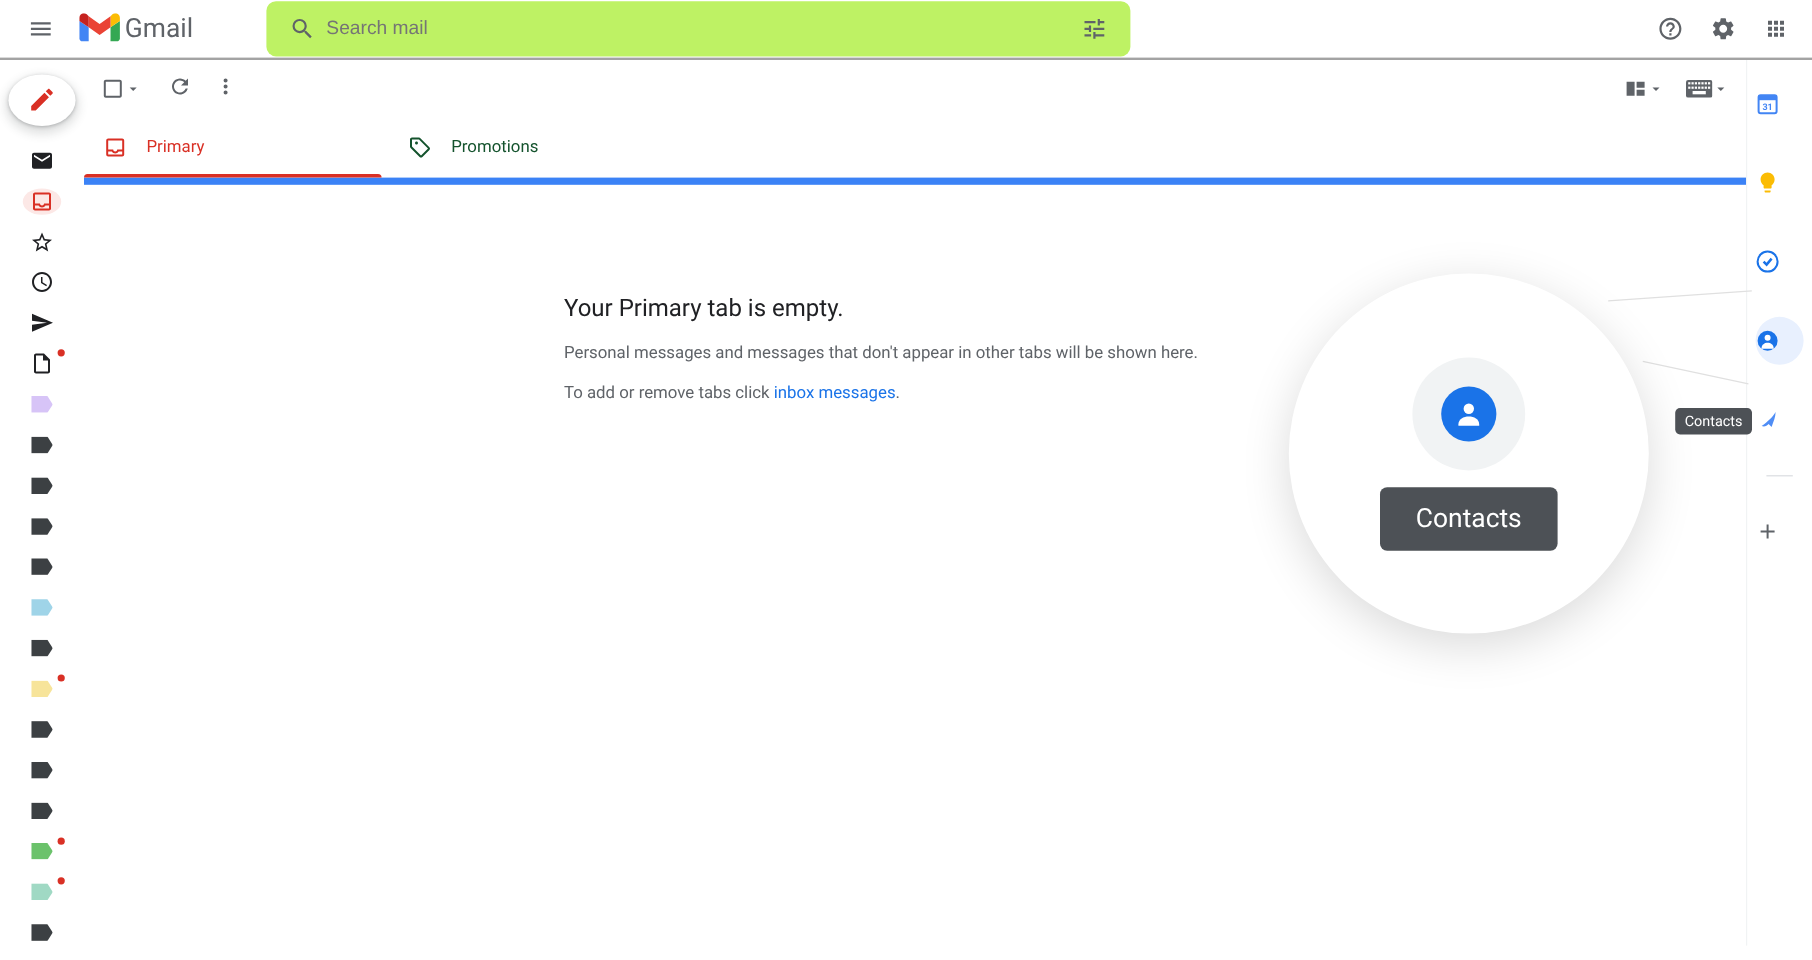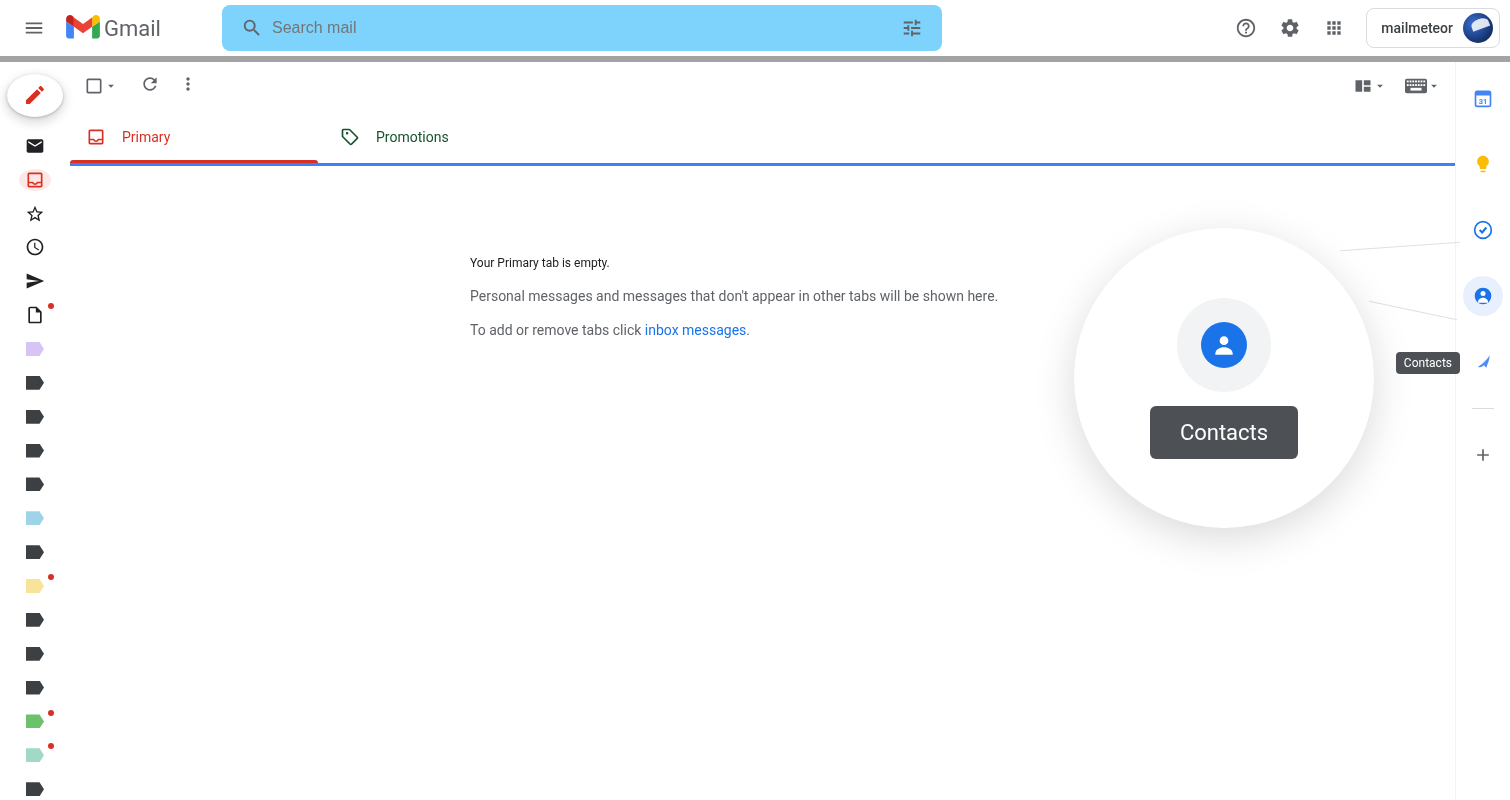--- a/index.html
+++ b/index.html
@@ -1,22 +1,22 @@
 <!DOCTYPE html>
 <html><head>
 <meta charset="utf-8">
 <style>
   * { box-sizing: border-box; margin: 0; padding: 0; }
   body { font-family: 'Google Sans', Roboto, Arial, sans-serif; background: #fff; color: #202124; overflow: hidden; width: 1510px; height: 800px; position: relative; }
-  .header { height: 62px; display: flex; align-items: center; padding: 0 10px; border-bottom: 6px solid #a3a3a3; }
+  .header { height: 50px; display: flex; align-items: center; padding: 0 10px; border-bottom: 2px solid #a3a3a3; }
   .hamburger { width: 48px; height: 48px; display: flex; align-items: center; justify-content: center; color: #5f6368; cursor: pointer; border-radius: 50%; }
   .logo { display: flex; align-items: center; padding: 0 8px; cursor: pointer; }
   .logo-text { font-size: 22px; color: #5f6368; margin-left: 4px; }
   .search-wrap { margin-left: 53px; }
-  .search { background: #7dd3fc; border-radius: 8px; height: 46px; width: 720px; display: flex; align-items: center; padding: 0 10px; }
+  .search { background: #bef264; border-radius: 8px; height: 46px; width: 720px; display: flex; align-items: center; padding: 0 10px; }
   .search-icon { color: #5f6368; width: 40px; display: flex; justify-content: center; }
   .search-input { border: none; background: transparent; outline: none; font-size: 16px; color: #5f6368; flex: 1; }
   .search-tune { color: #5f6368; width: 40px; display: flex; justify-content: center; cursor: pointer; }
   .header-right { margin-left: auto; display: flex; align-items: center; gap: 4px; }
   .hicon { width: 40px; height: 40px; display: flex; align-items: center; justify-content: center; color: #5f6368; cursor: pointer; border-radius: 50%; }
   .account-chip { border: 1px solid #dadce0; border-radius: 8px; height: 40px; display: flex; align-items: center; padding: 0 6px 0 14px; gap: 10px; cursor: pointer; margin-left: 8px; }
   .account-chip span { font-size: 14px; color: #3c4043; font-weight: 500; }
   .avatar { width: 30px; height: 30px; border-radius: 50%; background: radial-gradient(circle at 35% 35%, #3b6fd1 0%, #1a3a7a 60%, #0a1a3a 100%); position: relative; overflow: hidden; }
   .avatar::after { content:''; position:absolute; width: 18px; height: 10px; background: #fff; border-radius: 50% 50% 0 0; top: 6px; left: 8px; transform: rotate(-20deg); opacity: 0.85; }
 
@@ -30,33 +30,33 @@
   .litem .dot { position: absolute; top: -1px; right: -3px; width: 6px; height: 6px; background: #d93025; border-radius: 50%; }
 
   .main { flex: 1; display: flex; flex-direction: column; border-right: 1px solid #f1f3f4; }
   .toolbar { height: 48px; display: flex; align-items: center; padding: 0 14px; }
   .tb-left { display: flex; align-items: center; gap: 18px; }
   .tb-cb { width: 38px; display: flex; align-items: center; color: #5f6368; cursor: pointer; }
   .tb-icon { color: #5f6368; cursor: pointer; }
   .tb-right { margin-left: auto; display: flex; align-items: center; gap: 18px; color: #5f6368; }
   .split { display: flex; align-items: center; cursor: pointer; }
 
-  .tabs { display: flex; height: 56px; border-bottom: 3px solid #3b82f6; }
+  .tabs { display: flex; height: 56px; border-bottom: 6px solid #3b82f6; }
   .tab { width: 254px; display: flex; align-items: center; gap: 16px; padding: 0 16px; color: #14532d; cursor: pointer; position: relative; font-size: 14px; }
   .tab.active { color: #d93025; }
   .tab.active::after { content:''; position: absolute; bottom: 0; left: 0; right: 6px; height: 3px; background: #d93025; border-radius: 3px 3px 0 0; }
   .tab svg { color: inherit; }
 
   .empty { padding: 90px 0 0 400px; }
-  .empty h2 { font-size: 12px; font-weight: 400; color: #202124; margin-bottom: 18px; }
+  .empty h2 { font-size: 20px; font-weight: 400; color: #202124; margin-bottom: 18px; }
   .empty p { font-size: 14px; color: #5f6368; margin-bottom: 18px; }
   .empty a { color: #1a73e8; text-decoration: none; }
 
   .rightcol { width: 54px; display: flex; flex-direction: column; align-items: center; padding-top: 16px; gap: 26px; position: relative; }
-  .ritem { width: 40px; height: 40px; display: flex; align-items: center; justify-content: center; cursor: pointer; border-radius: 50%; }
+  .ritem { width: 40px; height: 40px; display: flex; align-items: center; justify-content: flex-start; cursor: pointer; border-radius: 50%; }
   .ritem.hl { background: #e8f0fe; }
   .rdiv { width: 22px; height: 1px; background: #dadce0; }
 
   .tooltip { position: absolute; top: 290px; right: 50px; background: #4d5156; color: #fff; font-size: 12px; padding: 4px 8px; border-radius: 4px; white-space: nowrap; z-index: 50; }
 
   .bubble { position: absolute; top: 228px; left: 1074px; width: 300px; height: 300px; border-radius: 50%; background: #fff; box-shadow: 0 10px 40px rgba(0,0,0,.15); display: flex; flex-direction: column; align-items: center; justify-content: center; z-index: 40; }
   .bubble-iconwrap { width: 94px; height: 94px; border-radius: 50%; background: #f1f3f4; display: flex; align-items: center; justify-content: center; margin-bottom: 14px; }
   .bubble-icon { width: 46px; height: 46px; border-radius: 50%; background: #1a73e8; display: flex; align-items: center; justify-content: center; }
   .bubble-label { background: #4d5156; color: #fff; font-size: 22px; padding: 14px 30px; border-radius: 6px; }
   .bubble-line1 { position: absolute; top: 246px; left: 1340px; width: 120px; height: 1px; background: #e0e0e0; transform: rotate(-4deg); z-index: 30; }
@@ -108,24 +108,20 @@
     </div>
     <div class="hicon">
       <svg width="22" height="22" viewBox="0 0 24 24">
           <path fill="currentColor" d="M19.14 12.94c.04-.3.06-.61.06-.94 0-.32-.02-.64-.07-.94l2.03-1.58c.18-.14.23-.41.12-.61l-1.92-3.32c-.12-.22-.37-.29-.59-.22l-2.39.96c-.5-.38-1.03-.7-1.62-.94l-.36-2.54c-.04-.24-.24-.41-.48-.41h-3.84c-.24 0-.43.17-.47.41l-.36 2.54c-.59.24-1.13.57-1.62.94l-2.39-.96c-.22-.08-.47 0-.59.22L2.74 8.87c-.12.21-.08.47.12.61l2.03 1.58c-.05.3-.07.63-.07.94 0 .31.02.64.06.94l-2.03 1.58c-.18.14-.23.41-.12.61l1.92 3.32c.12.22.37.29.59.22l2.39-.96c.5.38 1.03.7 1.62.94l.36 2.54c.04.24.24.41.48.41h3.84c.24 0 .44-.17.47-.41l.36-2.54c.59-.24 1.13-.56 1.62-.94l2.39.96c.22.08.47 0 .59-.22l1.92-3.32c.12-.22.07-.47-.12-.61l-2.01-1.58zM12 15.6c-1.98 0-3.6-1.62-3.6-3.6s1.62-3.6 3.6-3.6 3.6 1.62 3.6 3.6-1.62 3.6-3.6 3.6z"></path>
         </svg>
     </div>
     <div class="hicon">
       <svg width="20" height="20" viewBox="0 0 24 24">
           <path fill="currentColor" d="M4 4h4v4H4zm6 0h4v4h-4zm6 0h4v4h-4zM4 10h4v4H4zm6 0h4v4h-4zm6 0h4v4h-4zM4 16h4v4H4zm6 0h4v4h-4zm6 0h4v4h-4z"></path>
         </svg>
-    </div>
-    <div class="account-chip">
-      <span>mailmeteor</span>
-      <div class="avatar"></div>
     </div>
   </div>
 </div>
 
 <div class="body">
 
   <div class="leftcol">
     <div class="compose">
       <svg width="24" height="24" viewBox="0 0 24 24">
           <path fill="#d93025" d="M3 17.25V21h3.75L17.81 9.94l-3.75-3.75L3 17.25zM20.71 7.04c.39-.39.39-1.02 0-1.41l-2.34-2.34c-.39-.39-1.02-.39-1.41 0l-1.83 1.83 3.75 3.75 1.83-1.83z"></path>

